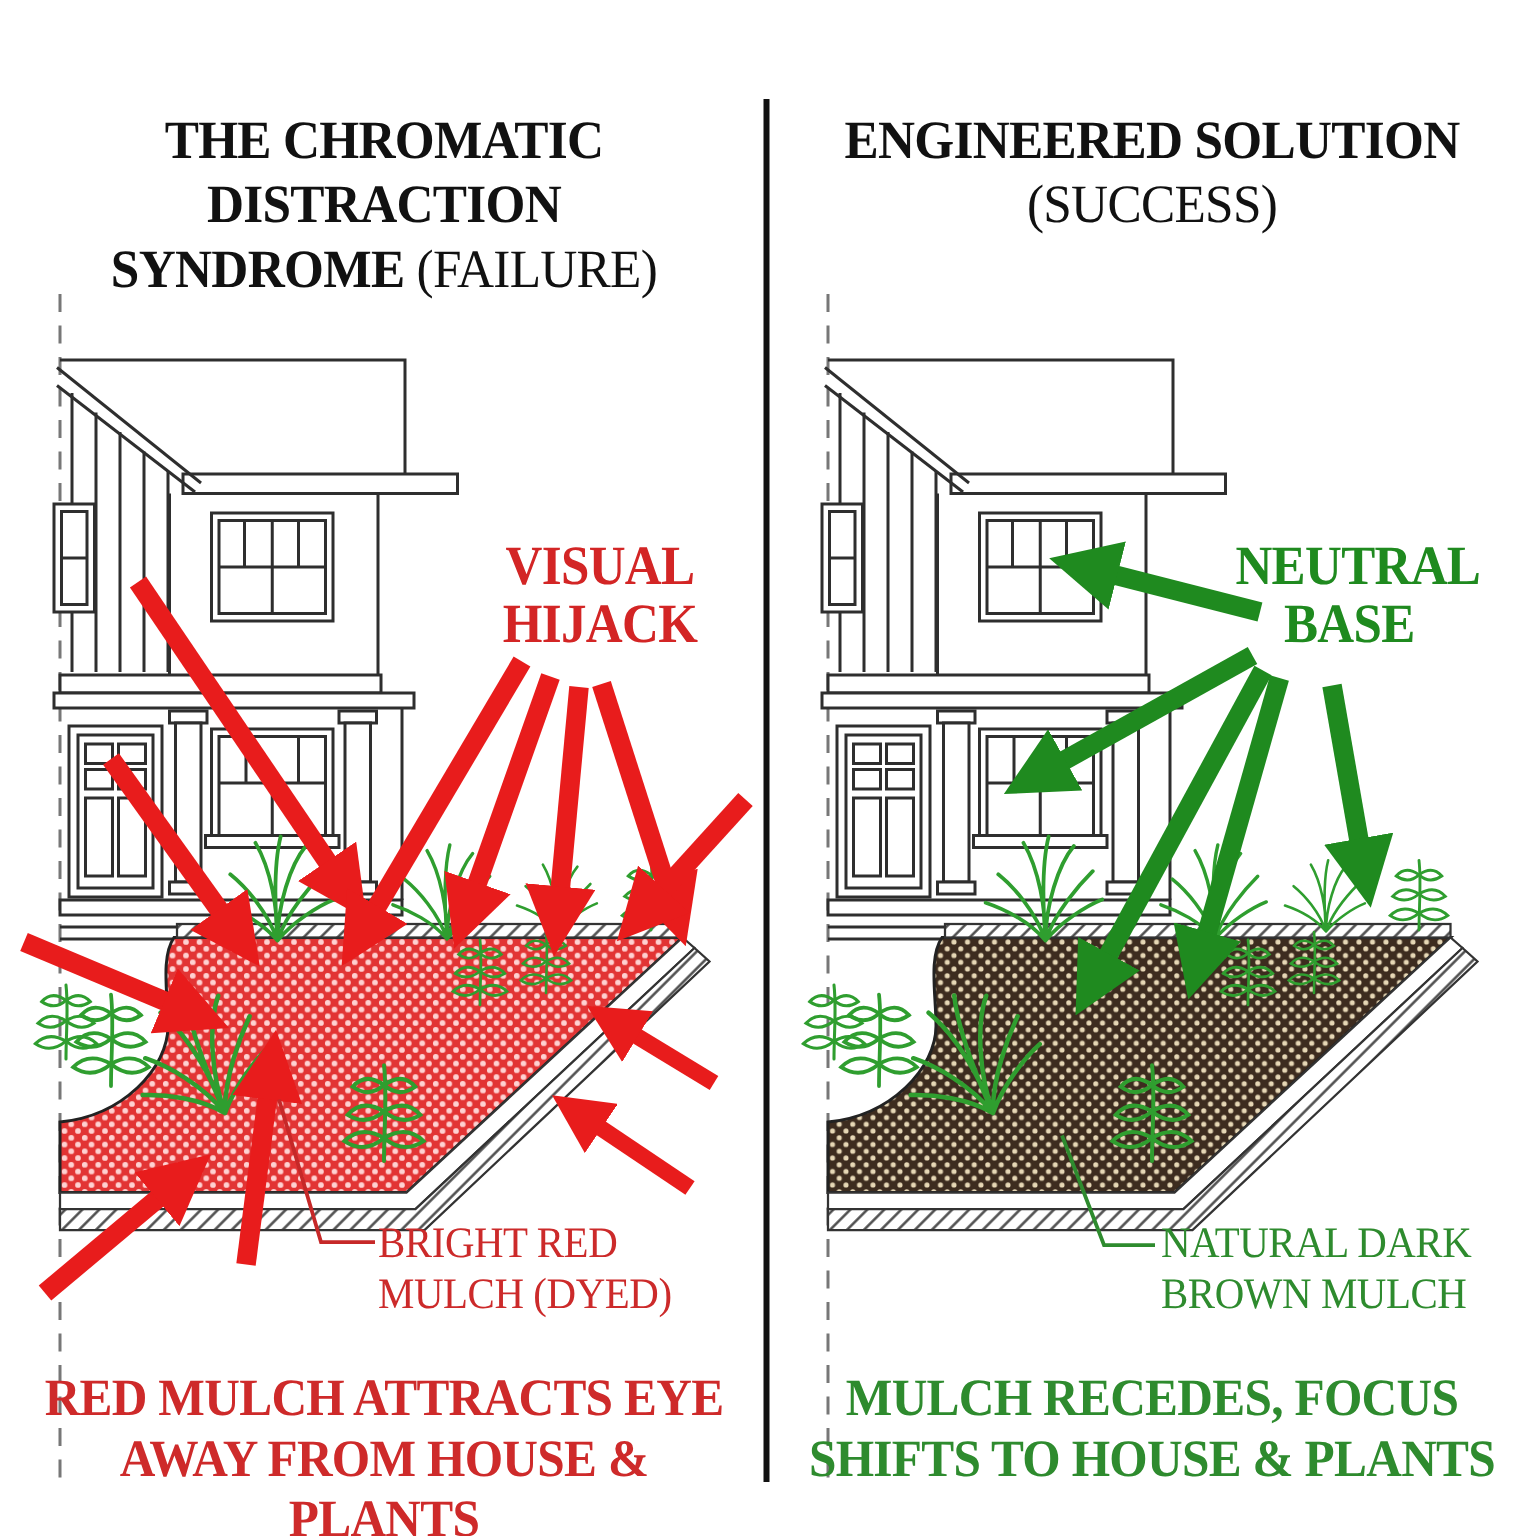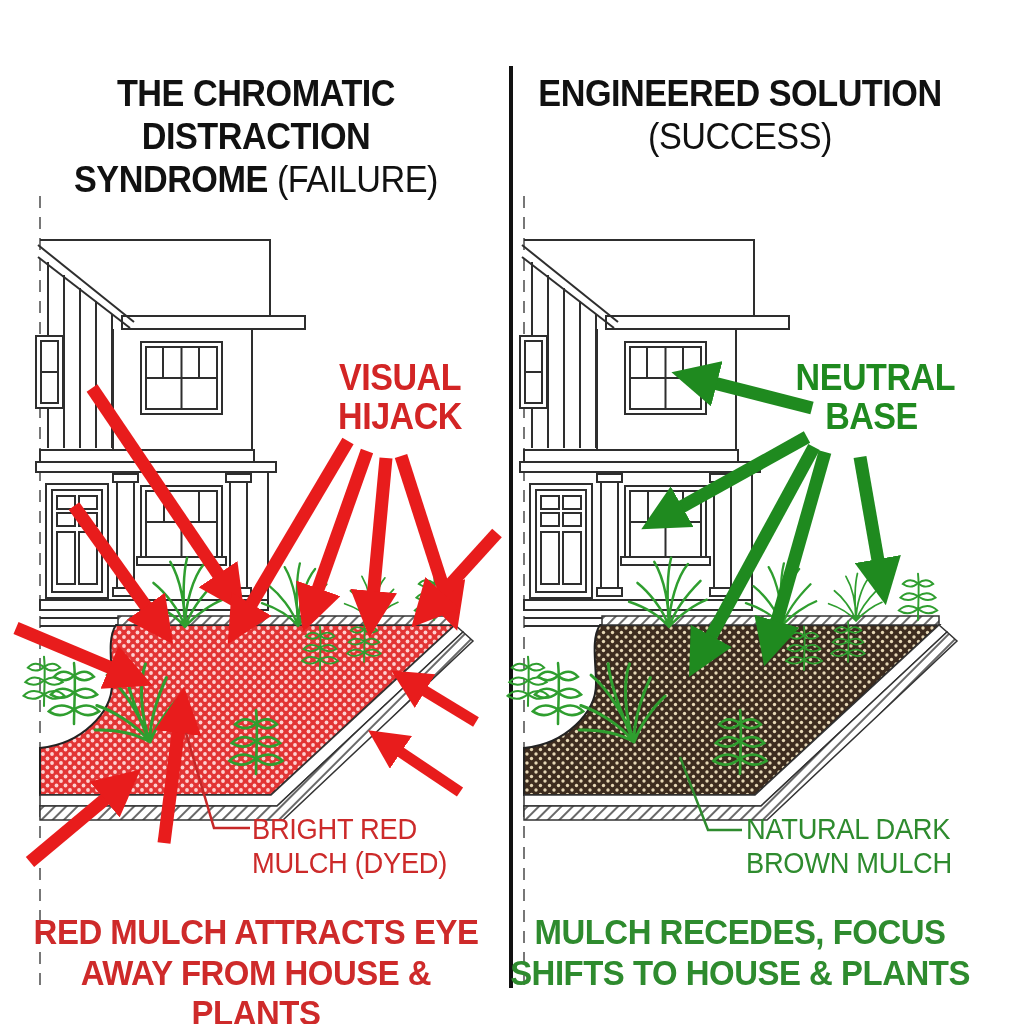--- a/index.html
+++ b/index.html
@@ -1,20 +1,20 @@
 <!DOCTYPE html>
 <html><head>
 <meta charset="utf-8">
 <style>
   html,body{margin:0;padding:0;background:#fff;}
   .canvas{position:relative;width:1024px;height:1024px;background:#fff;overflow:hidden;
-          font-family:Liberation Sans, sans-serif;}
+          font-family:Liberation Serif, serif;}
   .panel{position:absolute;top:0;width:512px;height:1024px;}
   .panel.left{left:0;}
-  .panel.right{left:484px;}
+  .panel.right{left:512px;}
   .divider{position:absolute;left:509px;top:66px;width:4px;height:922px;background:#111;}
   .scene{position:absolute;left:0;top:0;width:512px;height:1024px;}
   .title{position:absolute;top:72px;left:0;right:0;margin:0;text-align:center;
          font-size:36px;font-weight:700;line-height:1.2;color:#111;
          letter-spacing:-0.5px;transform:scaleX(0.95);transform-origin:50% 0;}
   .title .light{font-weight:400;}
   .annotation{position:absolute;text-align:center;font-weight:700;font-size:37px;
               line-height:1.06;letter-spacing:-0.5px;transform:scaleX(0.92);transform-origin:50% 0;}
   .annotation.red{color:#D32525;}
   .annotation.green{color:#1F8A1F;}

